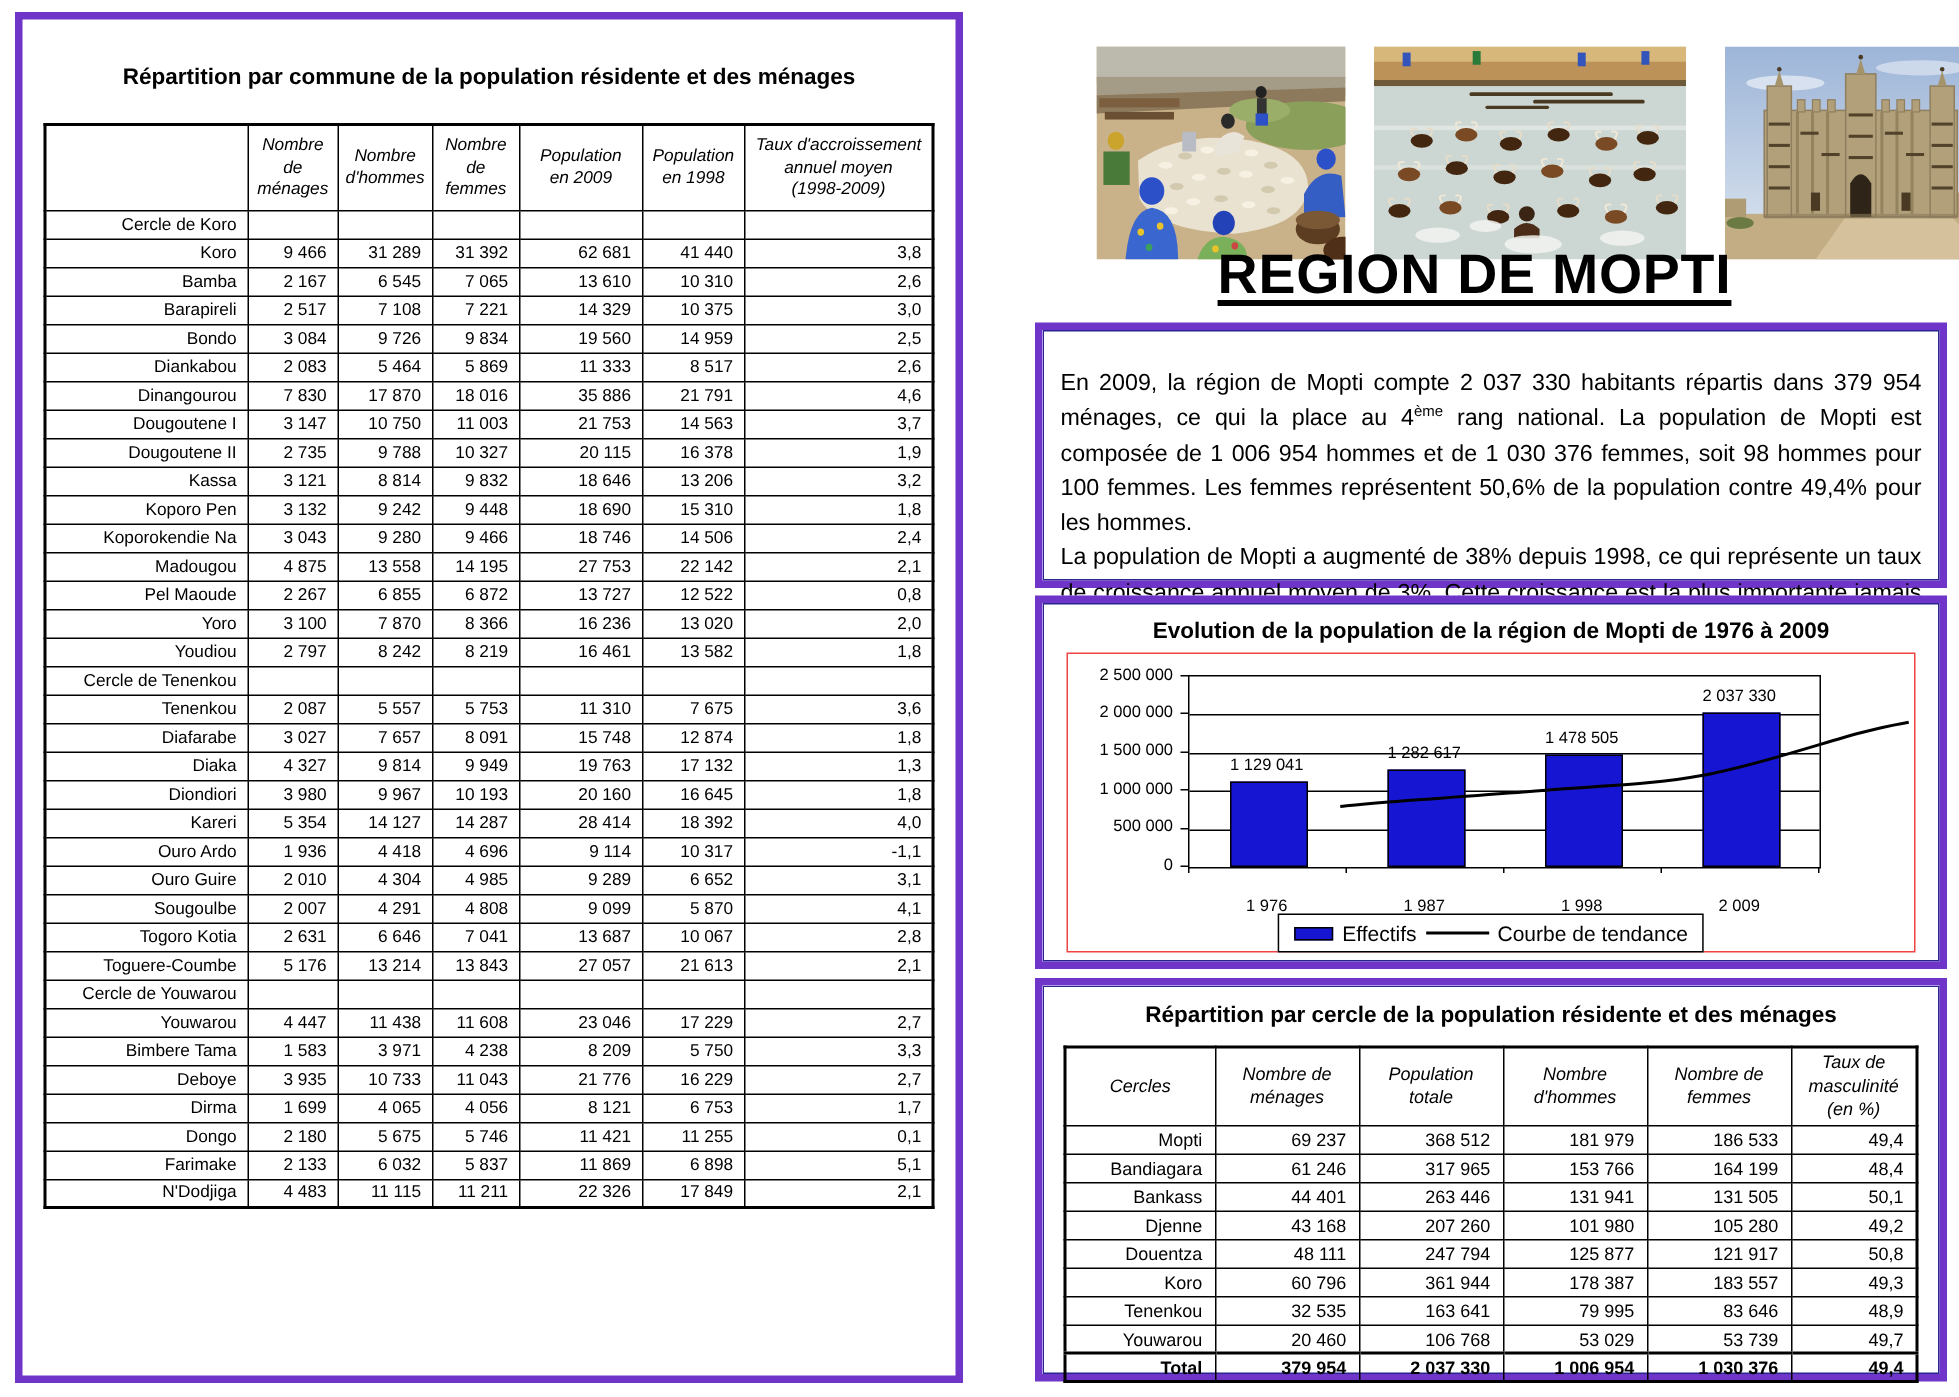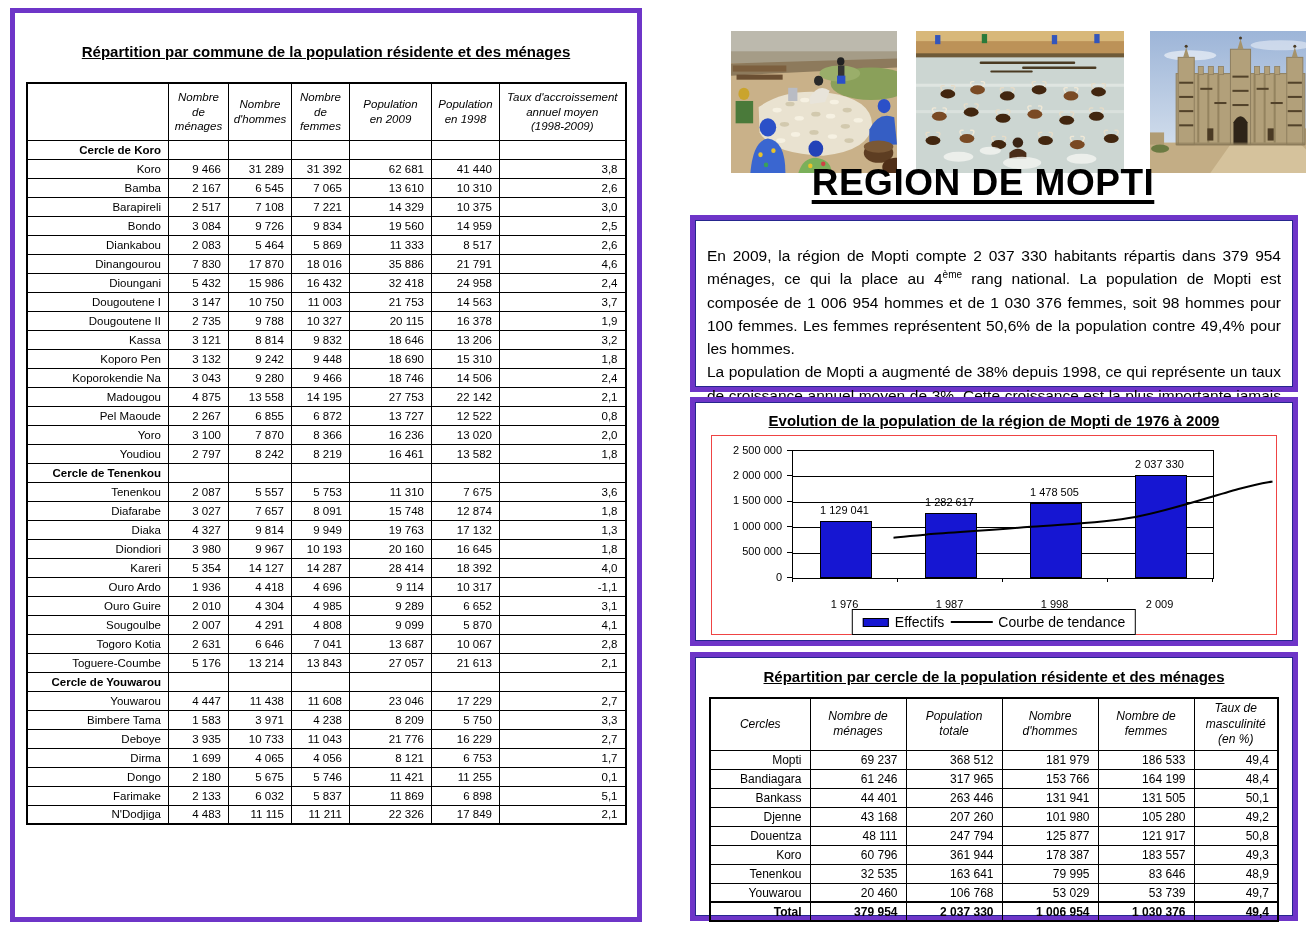--- a/index.html
+++ b/index.html
@@ -3,35 +3,35 @@
 <meta charset="utf-8">
 <style>
   html,body{margin:0;padding:0;}
   body{
     width:1306px;height:931px;position:relative;background:#ffffff;
     font-family:"Liberation Sans", sans-serif;color:#000;overflow:hidden;
   }
   .panel{position:absolute;background:#fff;border:5px solid #6e35c8;box-sizing:border-box;}
   .inner-line{box-shadow:inset 0 0 0 1px #26268e;}
   .left-panel{left:10px;top:8px;width:632px;height:914px;}
-  .sec-title{font-weight:bold;text-decoration:underline;text-align:center;font-size:15px;margin:0;}
+  .sec-title{font-weight:bold;text-align:center;font-size:15px;margin:0;}
   .left-panel .sec-title{margin-top:30px;}
 
   
   table.datatable{border-collapse:collapse;border:2px solid #000;margin:22px auto 0;table-layout:fixed;}
   table.datatable th,table.datatable td{
     border:1px solid #000;font-size:11.5px;padding:0 7px 0 2px;height:19px;box-sizing:border-box;
     overflow:hidden;white-space:nowrap;
   }
   table.datatable thead th{
     font-style:italic;font-weight:normal;text-align:center;white-space:pre-line;
     height:57px;padding:2px 3px;line-height:1.25;
   }
   table.datatable tbody td{text-align:right;}
-  table.datatable .section-label{font-weight:bold;padding-left:24px;}
+  table.datatable .section-label{font-weight:normal;padding-left:24px;}
 
   
   table.cercletable{border-collapse:collapse;border:2px solid #000;margin:12px auto 0;table-layout:fixed;}
   table.cercletable th,table.cercletable td{
     border:1px solid #000;font-size:12px;padding:0 8px 0 2px;height:19px;box-sizing:border-box;white-space:nowrap;
   }
   table.cercletable thead th{
     font-style:italic;font-weight:normal;text-align:center;white-space:pre-line;height:48px;line-height:1.3;padding:2px 4px;
   }
   table.cercletable tbody td{text-align:right;}
@@ -171,29 +171,20 @@
           <td>2,6</td>
         </tr>
         <tr>
           <td>Dinangourou</td>
           <td>7 830</td>
           <td>17 870</td>
           <td>18 016</td>
           <td>35 886</td>
           <td>21 791</td>
           <td>4,6</td>
-        </tr>
-        <tr>
-          <td>Dioungani</td>
-          <td>5 432</td>
-          <td>15 986</td>
-          <td>16 432</td>
-          <td>32 418</td>
-          <td>24 958</td>
-          <td>2,4</td>
         </tr>
         <tr>
           <td>Dougoutene I</td>
           <td>3 147</td>
           <td>10 750</td>
           <td>11 003</td>
           <td>21 753</td>
           <td>14 563</td>
           <td>3,7</td>
         </tr>

